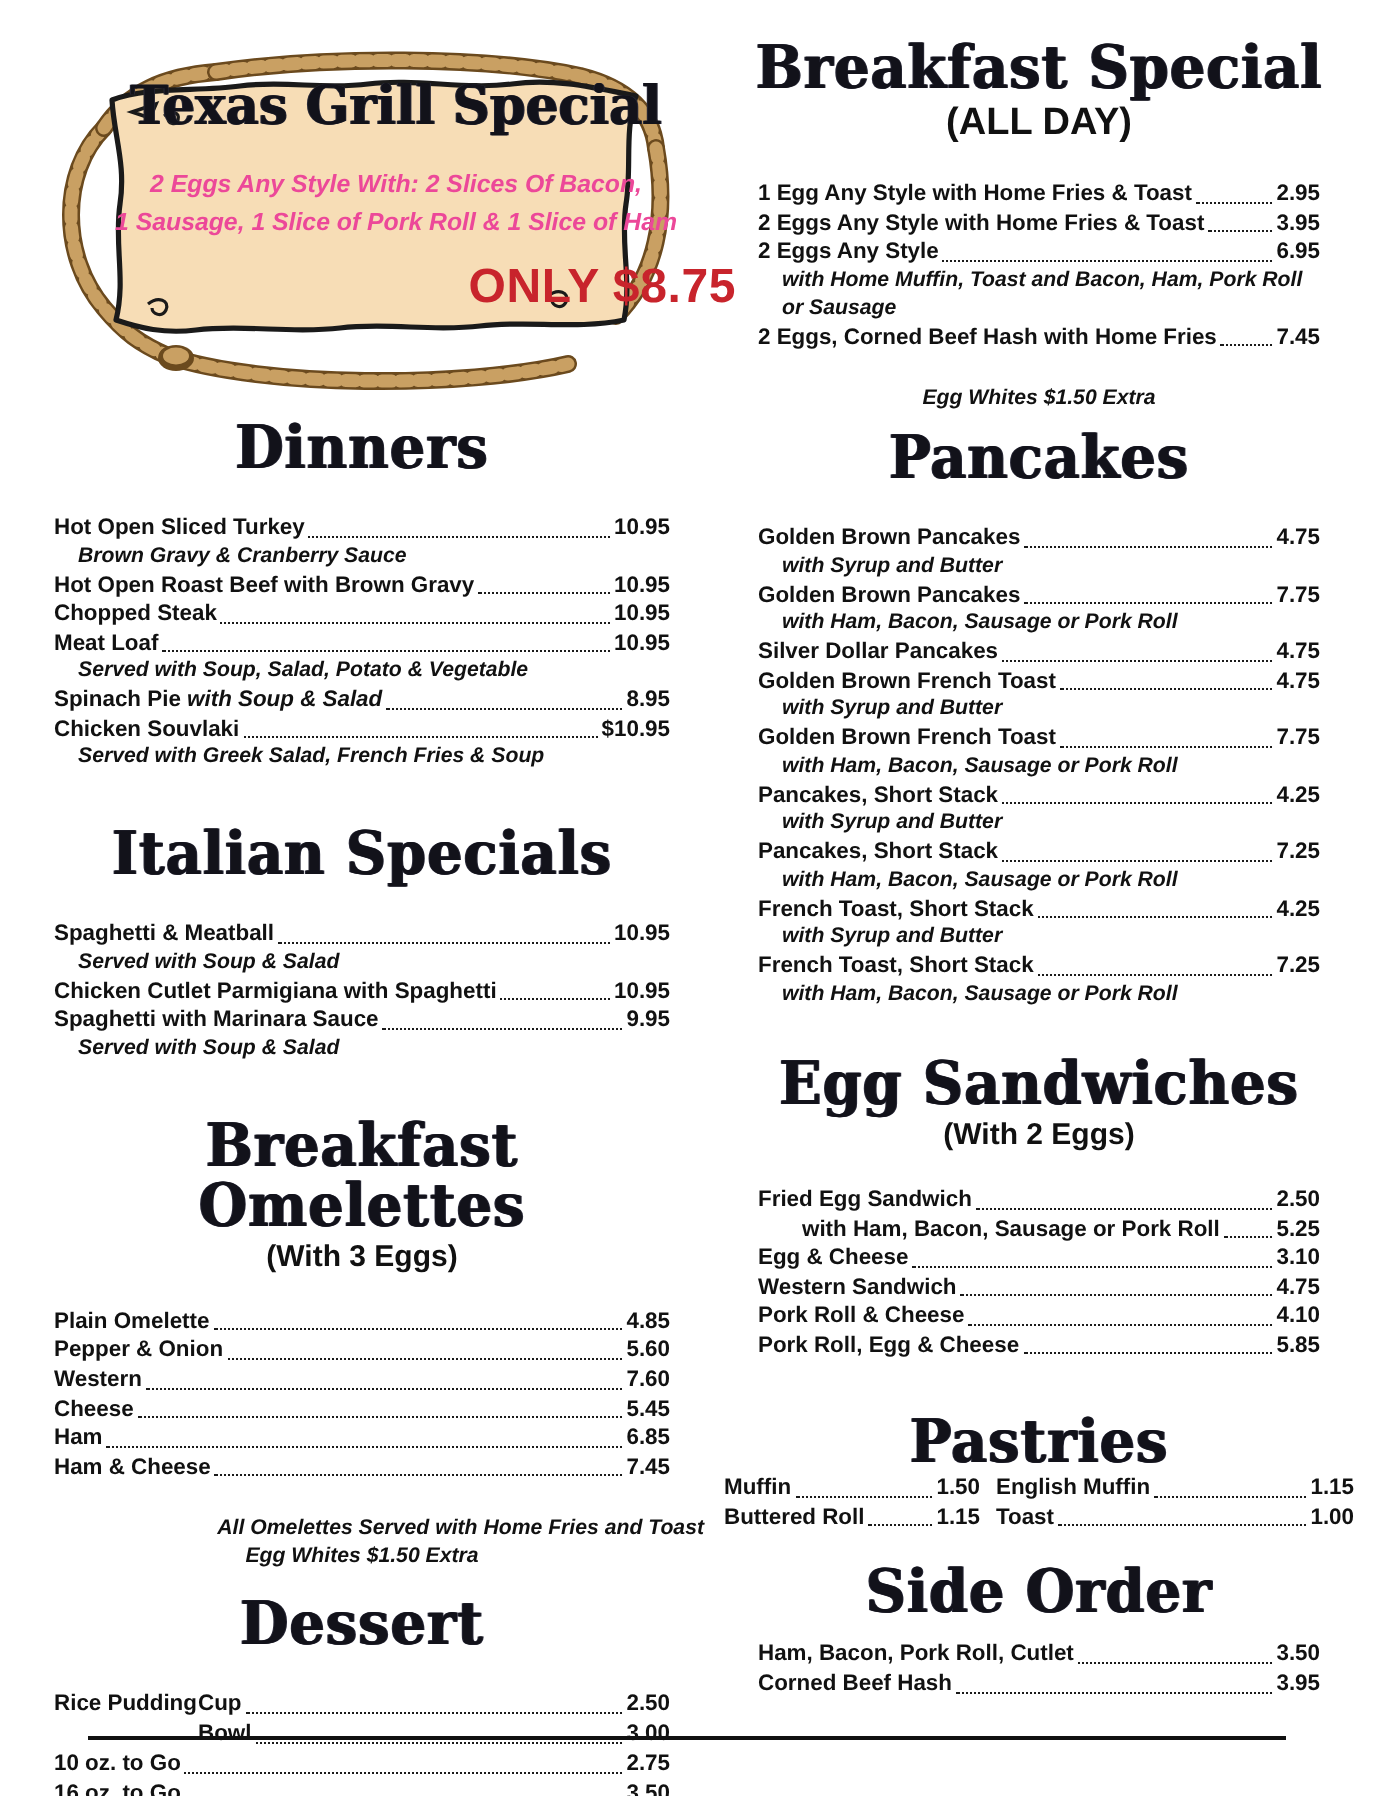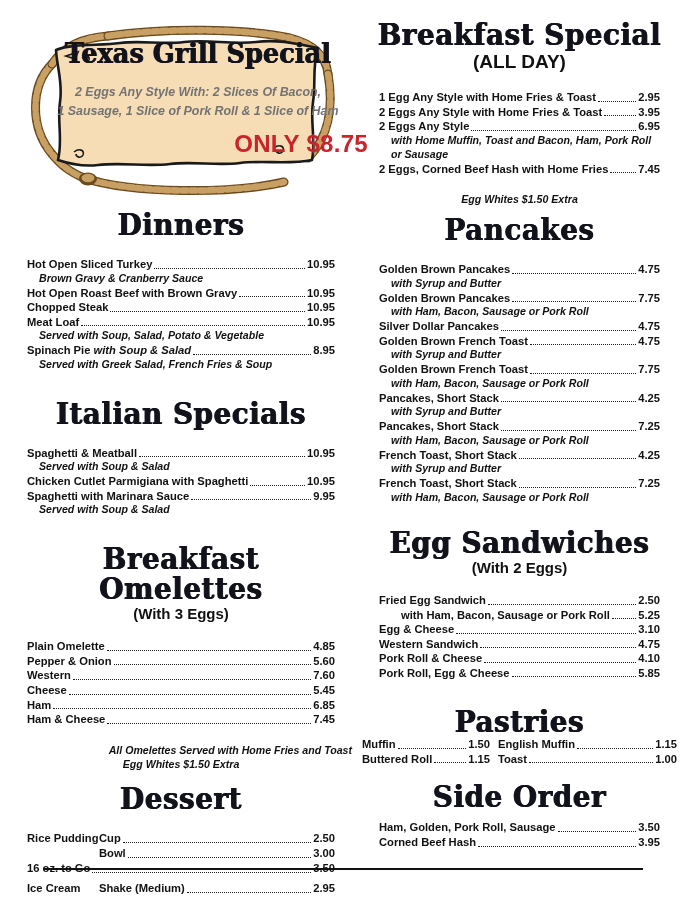--- a/index.html
+++ b/index.html
@@ -79,21 +79,21 @@
   .sign svg{position:absolute;left:0;top:0;}
   .sign-text{position:absolute;left:16px;top:0;width:340px;height:192px;}
   .sign-title{
     position:absolute;left:0;right:0;top:26px;text-align:center;
     font-family:"DejaVu Serif", serif;font-weight:bold;font-size:27px;
     color:#12121a;transform:scaleX(0.95);
     text-shadow:0.5px 0 0 #2a2a38,-0.5px 0 0 #2a2a38;
   }
   .sign-l1,.sign-l2{
     position:absolute;left:18px;right:18px;text-align:center;
-    font-weight:bold;font-style:italic;font-size:12.4px;color:#737373;
+    font-weight:bold;font-style:italic;font-size:12.4px;color:#ec4899;
   }
   .sign-l1{top:73px;}
   .sign-l2{top:92px;}
   .sign-price{
     position:absolute;left:0;right:0;top:118px;text-align:right;
     font-weight:bold;font-size:24px;letter-spacing:0.3px;
   }
 
   
   .footer{position:absolute;left:0;right:0;bottom:22px;}
@@ -176,20 +176,25 @@
             <span class="nm">Meat Loaf</span>
             <span class="dots"></span>
             <span class="pr">10.95</span>
           </div>
           <div class="desc">Served with Soup, Salad, Potato &amp; Vegetable</div>
           <div class="row">
             <span class="nm"><span>Spinach Pie</span> <span class="it">with Soup &amp; Salad</span></span>
             <span class="dots"></span>
             <span class="pr">8.95</span>
           </div>
+          <div class="row">
+            <span class="nm">Chicken Souvlaki</span>
+            <span class="dots"></span>
+            <span class="pr">$10.95</span>
+          </div>
           <div class="desc">Served with Greek Salad, French Fries &amp; Soup</div>
         </div>
       </div>
 
       <div class="gap-m"></div>
 
       <div class="sec">
         <div class="heading">Italian Specials</div>
         <div class="rows">
           <div class="row">
@@ -262,20 +267,25 @@
             <span class="lbl">Rice Pudding</span>
             <span class="nm">Cup</span>
             <span class="dots"></span>
             <span class="pr">2.50</span>
           </div>
           <div class="drow">
             <span class="lbl"></span>
             <span class="nm">Bowl</span>
             <span class="dots"></span>
             <span class="pr">3.00</span>
+          </div>
+          <div class="drow">
+            <span class="nm">10 oz. to Go</span>
+            <span class="dots"></span>
+            <span class="pr">2.75</span>
           </div>
           <div class="drow">
             <span class="nm">16 oz. to Go</span>
             <span class="dots"></span>
             <span class="pr">3.50</span>
           </div>
           <div class="drow" style="margin-top:5px">
             <span class="lbl">Ice Cream</span>
             <span class="nm">Shake (Medium)</span>
             <span class="dots"></span>
@@ -454,21 +464,21 @@
           </div>
         </div>
       </div>
 
       <div class="gap-l"></div>
 
       <div class="sec">
         <div class="heading">Side Order</div>
         <div class="rows" style="margin-top:8px">
           <div class="row">
-            <span class="nm">Ham, Golden, Pork Roll, Sausage</span>
+            <span class="nm">Ham, Bacon, Pork Roll, Cutlet</span>
             <span class="dots"></span>
             <span class="pr">3.50</span>
           </div>
           <div class="row">
             <span class="nm">Corned Beef Hash</span>
             <span class="dots"></span>
             <span class="pr">3.95</span>
           </div>
         </div>
       </div>

